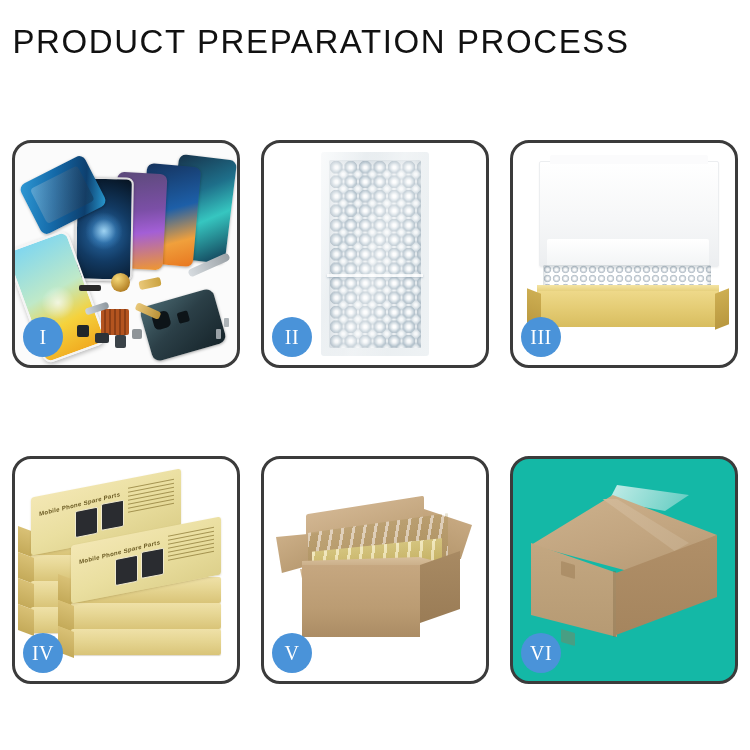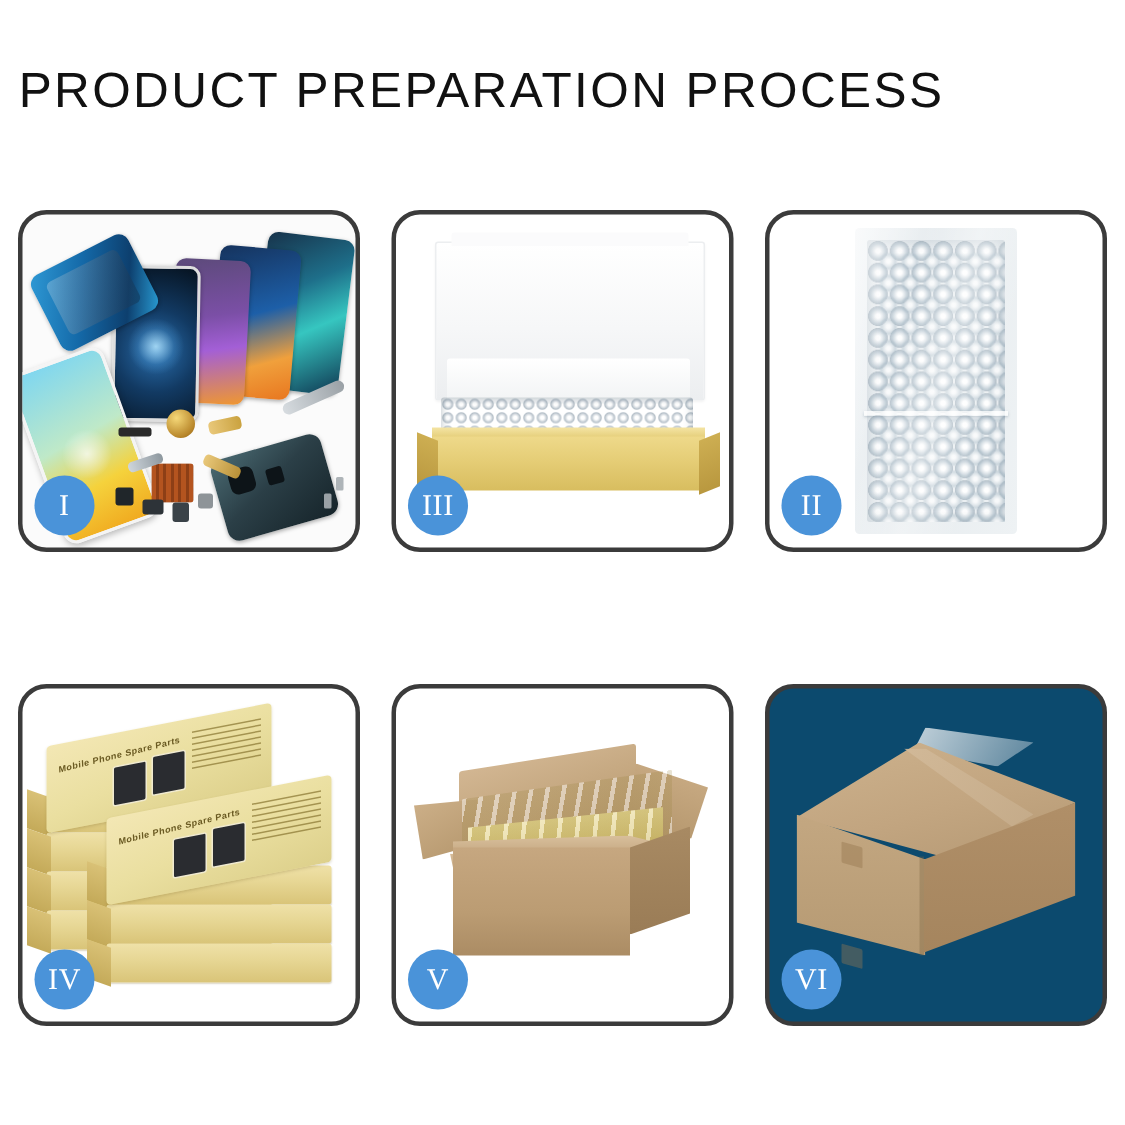--- a/index.html
+++ b/index.html
@@ -11,21 +11,21 @@
     width: 750px;
     height: 750px;
     font-family: "Liberation Sans", sans-serif;
     overflow: hidden;
     position: relative;
   }
 
   
   .header {
     width: 642px;
-    padding-top: 40px;
+    padding-top: 22px;
     text-align: center;
     box-sizing: border-box;
   }
   .title {
     font-family: "Liberation Sans", sans-serif;
     font-size: 33px;
     font-weight: 400;
     letter-spacing: 1.6px;
     color: #111111;
     line-height: 40px;
@@ -393,21 +393,21 @@
     background: linear-gradient(200deg,#ccae87,#b2946a);
     clip-path: polygon(8px 0, 100% 16px, 80% 100%, 0 56px);
   }
   .c5-flapFront {
     position: absolute; left: 36px; top: 110px; width: 128px; height: 16px;
     background: linear-gradient(180deg,#d6bb97,#c0a27c);
     clip-path: polygon(0 0, 100% 6px, 96% 16px, 2% 12px);
   }
 
   
-  .p6 { background: #0c4a6e; }
+  .p6 { background: #14b8a6; }
   .c6-top {
     position: absolute; left: 18px; top: 36px; width: 186px; height: 78px;
     background: linear-gradient(165deg,#cdb28d 0%,#c2a580 55%,#b59974 100%);
     clip-path: polygon(44% 0, 100% 40px, 56% 100%, 0 50px);
   }
   .c6-tape {
     position: absolute; left: 56px; top: 40px; width: 120px; height: 60px;
     background: linear-gradient(120deg, rgba(214,190,158,.95), rgba(198,173,140,.9));
     clip-path: polygon(28% 0, 40% 0, 100% 44px, 88% 52px);
     opacity: .9;
@@ -470,41 +470,41 @@
       <div class="part part-conn2"></div>
       <div class="part part-conn3"></div>
       <div class="part part-conn4"></div>
       <div class="part part-screw1"></div>
       <div class="part part-screw2"></div>
       <div class="part part-tool"></div>
     </div>
     <div class="badge">I</div>
   </div>
 
-  <div class="panel p3">
-    <div class="stage">
-      <div class="b3-lid"></div>
-      <div class="b3-foam"></div>
-      <div class="b3-inner"></div>
-      <div class="b3-lip"></div>
-      <div class="b3-front"></div>
-    </div>
-    <div class="badge">III</div>
-  </div>
-
   <div class="panel p2">
     <div class="stage">
       <div class="pouch">
         <div class="bubbles"></div>
         <div class="bubbles2"></div>
         <div class="pouch-seam"></div>
         <div class="pouch-sheen"></div>
       </div>
     </div>
     <div class="badge">II</div>
+  </div>
+
+  <div class="panel p3">
+    <div class="stage">
+      <div class="b3-lid"></div>
+      <div class="b3-foam"></div>
+      <div class="b3-inner"></div>
+      <div class="b3-lip"></div>
+      <div class="b3-front"></div>
+    </div>
+    <div class="badge">III</div>
   </div>
 
   <div class="panel p4">
     <div class="stage">
       <div class="stack">
         <div class="sbox" style="left:16px; top:70px;"></div>
         <div class="sbox" style="left:16px; top:96px;"></div>
         <div class="sbox" style="left:16px; top:122px;"></div>
         <div class="sbox" style="left:16px; top:148px;"></div>
 

